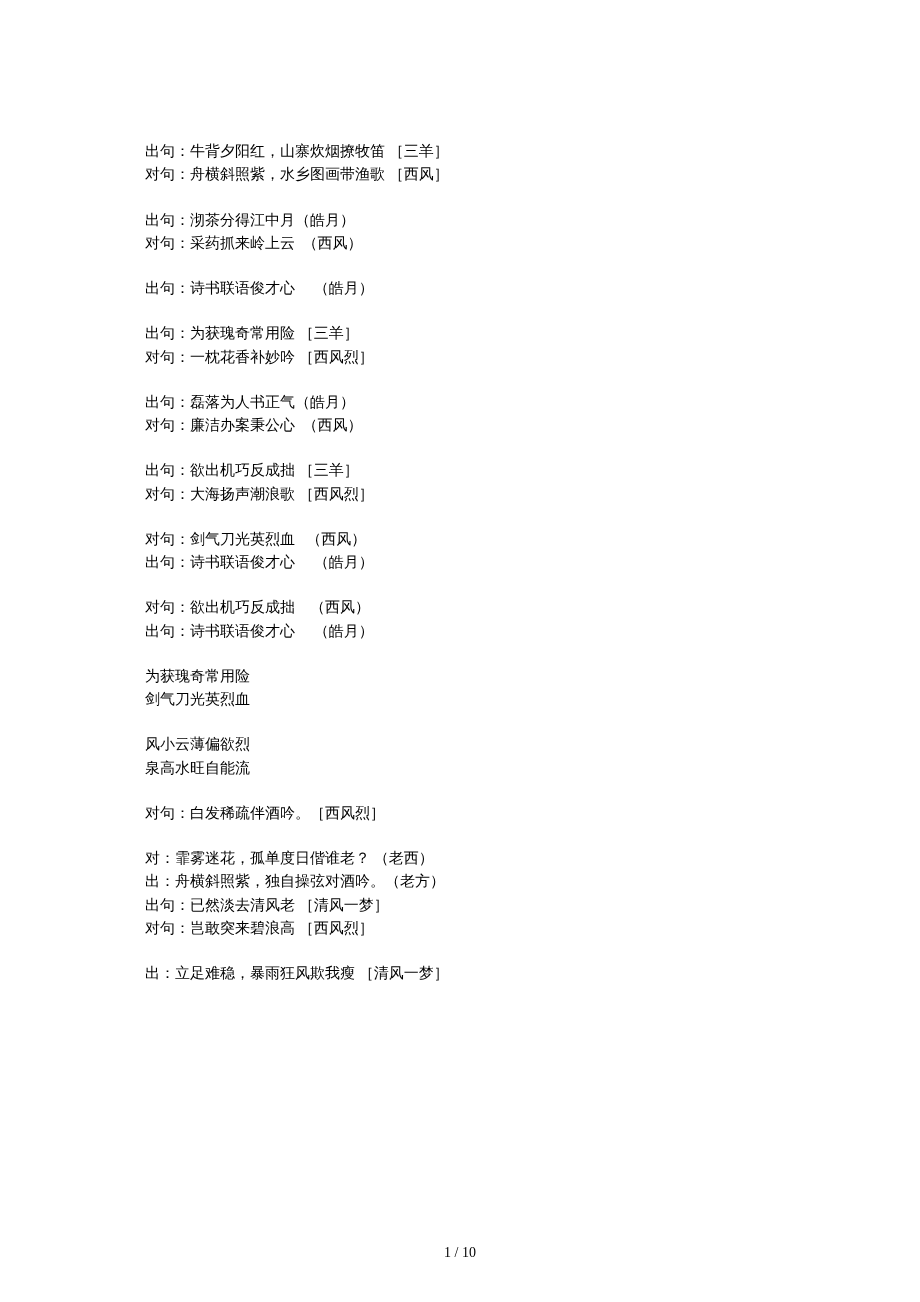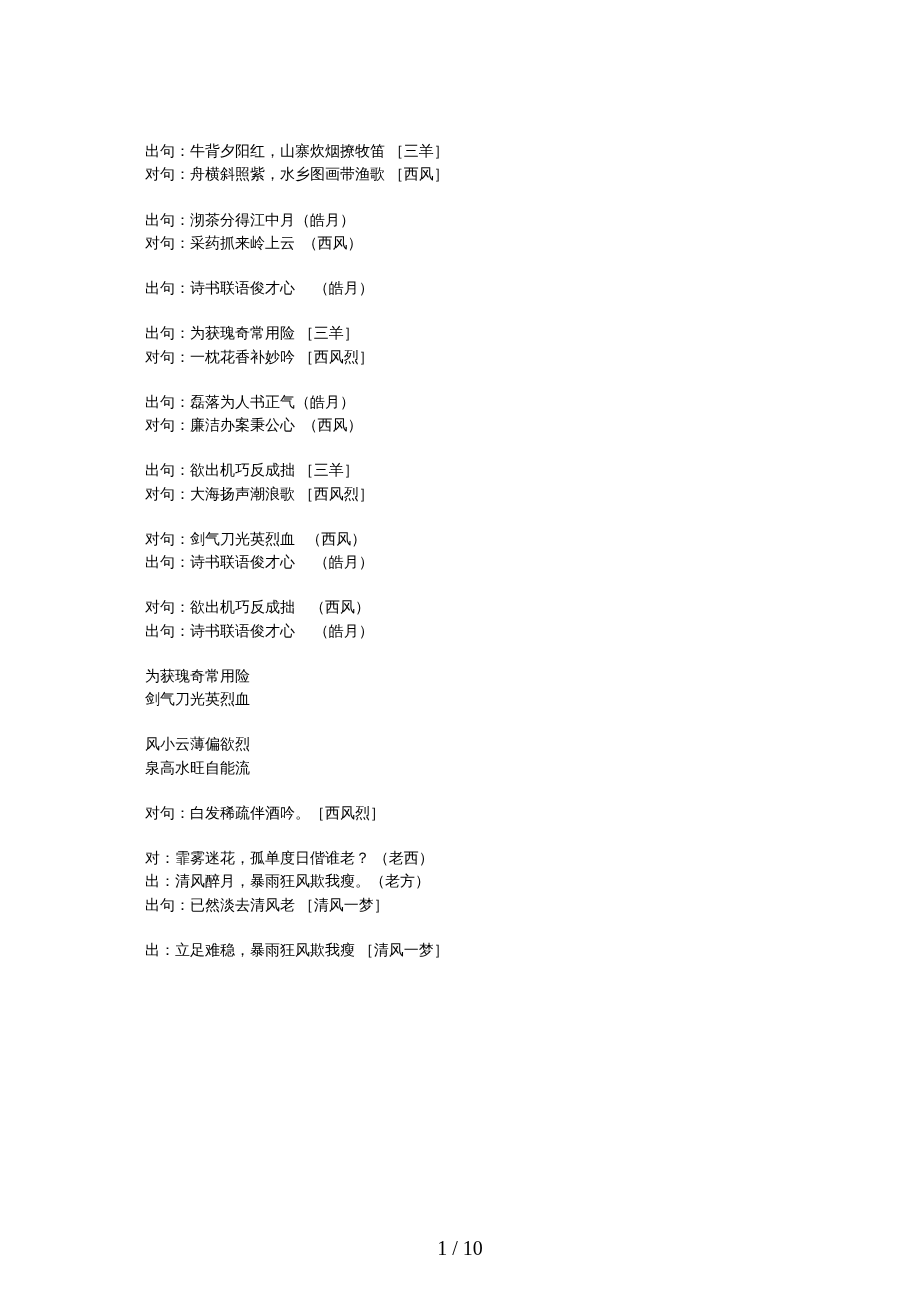--- a/index.html
+++ b/index.html
@@ -34,21 +34,21 @@
   }
   .author {
     display: inline;
   }
   .footer {
     position: absolute;
     bottom: 38px;
     left: 0;
     width: 920px;
     text-align: center;
-    font-size: 20px;
+    font-size: 14px;
     color: #000;
   }
 </style>
 </head>
 <body>
 
 <div class="page">
   <div id="content">
       <div class="group">
         <div class="line"><span class="label">出句：</span><span class="text">牛背夕阳红，山寨炊烟撩牧笛 </span><span class="author">［三羊］</span></div>
@@ -87,22 +87,23 @@
       </div>
       <div class="group">
         <div class="line"><span class="label"></span><span class="text">风小云薄偏欲烈</span><span class="author"></span></div>
         <div class="line"><span class="label"></span><span class="text">泉高水旺自能流</span><span class="author"></span></div>
       </div>
       <div class="group">
         <div class="line"><span class="label">对句：</span><span class="text">白发稀疏伴酒吟。</span><span class="author">［西风烈］</span></div>
       </div>
       <div class="group">
         <div class="line"><span class="label">对：</span><span class="text">霏雾迷花，孤单度日偕谁老？ </span><span class="author">（老西）</span></div>
-        <div class="line"><span class="label">出：</span><span class="text">清风醉月，暴雨狂风欺我瘦。</span><span class="author">（老方）</span></div>
+        <div class="line"><span class="label">出：</span><span class="text">舟横斜照紫，独自操弦对酒吟。</span><span class="author">（老方）</span></div>
         <div class="line"><span class="label">出句：</span><span class="text">已然淡去清风老 </span><span class="author">［清风一梦］</span></div>
+        <div class="line"><span class="label">对句：</span><span class="text">岂敢突来碧浪高 </span><span class="author">［西风烈］</span></div>
       </div>
       <div class="group">
         <div class="line"><span class="label">出：</span><span class="text">立足难稳，暴雨狂风欺我瘦 </span><span class="author">［清风一梦］</span></div>
       </div>
     </div>
   <div class="footer">
     <span>1</span><span> / </span><span>10</span>
   </div>
 </div>
 

